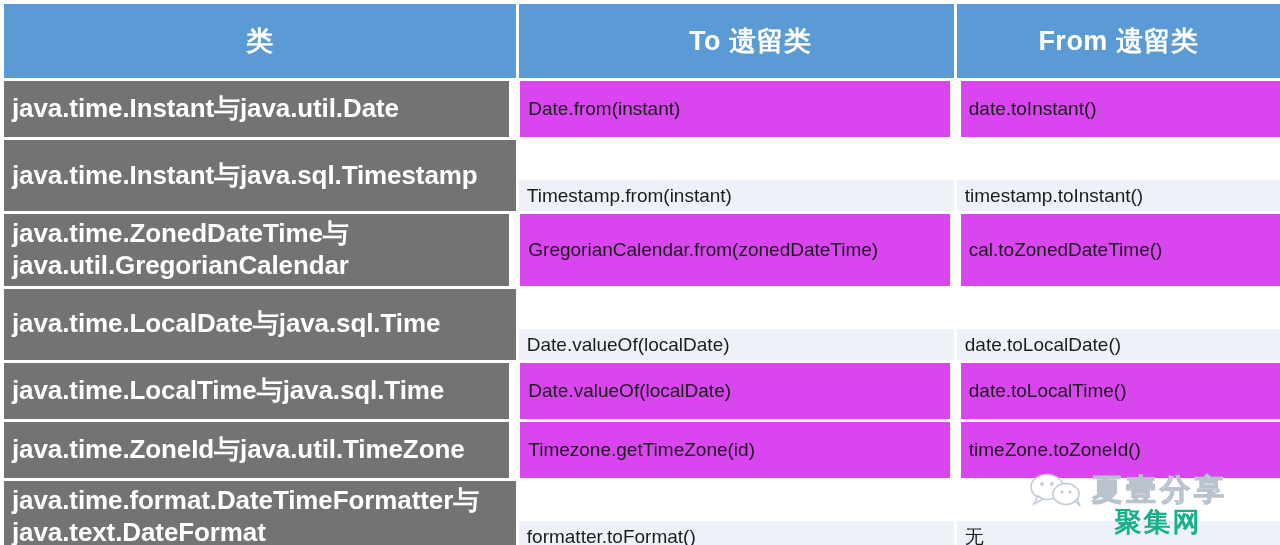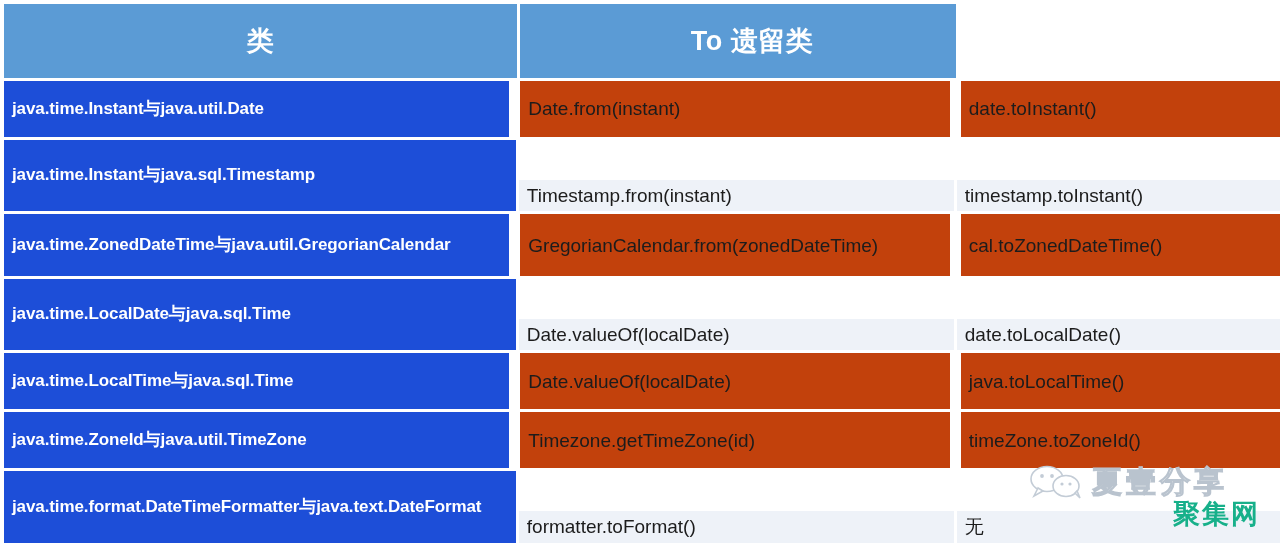--- a/index.html
+++ b/index.html
@@ -62,40 +62,40 @@
     box-sizing: border-box;
     display: flex;
     align-items: center;
     padding: 4px 10px 4px 8px;
     font-size: 19px;
     line-height: 1.22;
     color: #1c1c1c;
   }
   .td.col1 {
     width: 513px;
-    background: #1d4ed8;
+    background: #737373;
     color: #ffffff;
     font-weight: bold;
-    font-size: 17px;
+    font-size: 26px;
     letter-spacing: -0.1px;
   }
   .td.col2 { width: 436px; }
   .td.col3 { width: 324px; }
 
   
   .tr.odd .td.col2,
-  .tr.odd .td.col3 { background: #c2410c; margin-left: 8px; }
+  .tr.odd .td.col3 { background: #d946ef; margin-left: 8px; }
   .tr.even .td.col2,
   .tr.even .td.col3 { background: #eef2f8; margin-top: 40px; }
 
   
   .watermark {
     position: absolute;
     right: 20px;
-    bottom: 12px;
+    bottom: 4px;
     width: 230px;
     height: 72px;
     pointer-events: none;
     user-select: none;
   }
   .wm-row1 {
     display: flex;
     align-items: center;
     gap: 8px;
     height: 42px;
@@ -110,21 +110,21 @@
     font-size: 30px;
     font-weight: bold;
     letter-spacing: 4px;
     color: rgba(255,255,255,0.92);
     -webkit-text-stroke: 1.1px #b9c3ce;
     text-shadow: 0 1px 0 rgba(255,255,255,0.6);
     line-height: 1;
     white-space: nowrap;
   }
   .wm-row2 {
-    text-align: right;
+    text-align: center;
     margin-top: -2px;
     padding-left: 26px;
   }
   .wm-text-sub {
     font-size: 27px;
     font-weight: bold;
     color: #17b08a;
     letter-spacing: 2px;
     line-height: 1;
     white-space: nowrap;
@@ -135,20 +135,23 @@
 
 <div class="table-wrap">
 
   <div class="thead">
     <div class="th col1">
       <span>类</span>
     </div>
     <div class="th col2">
       <span>To 遗留类</span>
     </div>
+    <div class="th col3">
+      <span>From 遗留类</span>
+    </div>
   </div>
 
   <div class="tbody">
 
     <div class="tr odd">
       <div class="td col1">java.time.Instant与java.util.Date</div>
       <div class="td col2">Date.from(instant)</div>
       <div class="td col3">date.toInstant()</div>
     </div>
 
@@ -166,21 +169,21 @@
 
     <div class="tr even">
       <div class="td col1">java.time.LocalDate与java.sql.Time</div>
       <div class="td col2">Date.valueOf(localDate)</div>
       <div class="td col3">date.toLocalDate()</div>
     </div>
 
     <div class="tr odd">
       <div class="td col1">java.time.LocalTime与java.sql.Time</div>
       <div class="td col2">Date.valueOf(localDate)</div>
-      <div class="td col3">java.toLocalTime()</div>
+      <div class="td col3">date.toLocalTime()</div>
     </div>
 
 
     <div class="tr odd">
       <div class="td col1">java.time.ZoneId与java.util.TimeZone</div>
       <div class="td col2">Timezone.getTimeZone(id)</div>
       <div class="td col3">timeZone.toZoneId()</div>
     </div>
 
     <div class="tr even tall">

